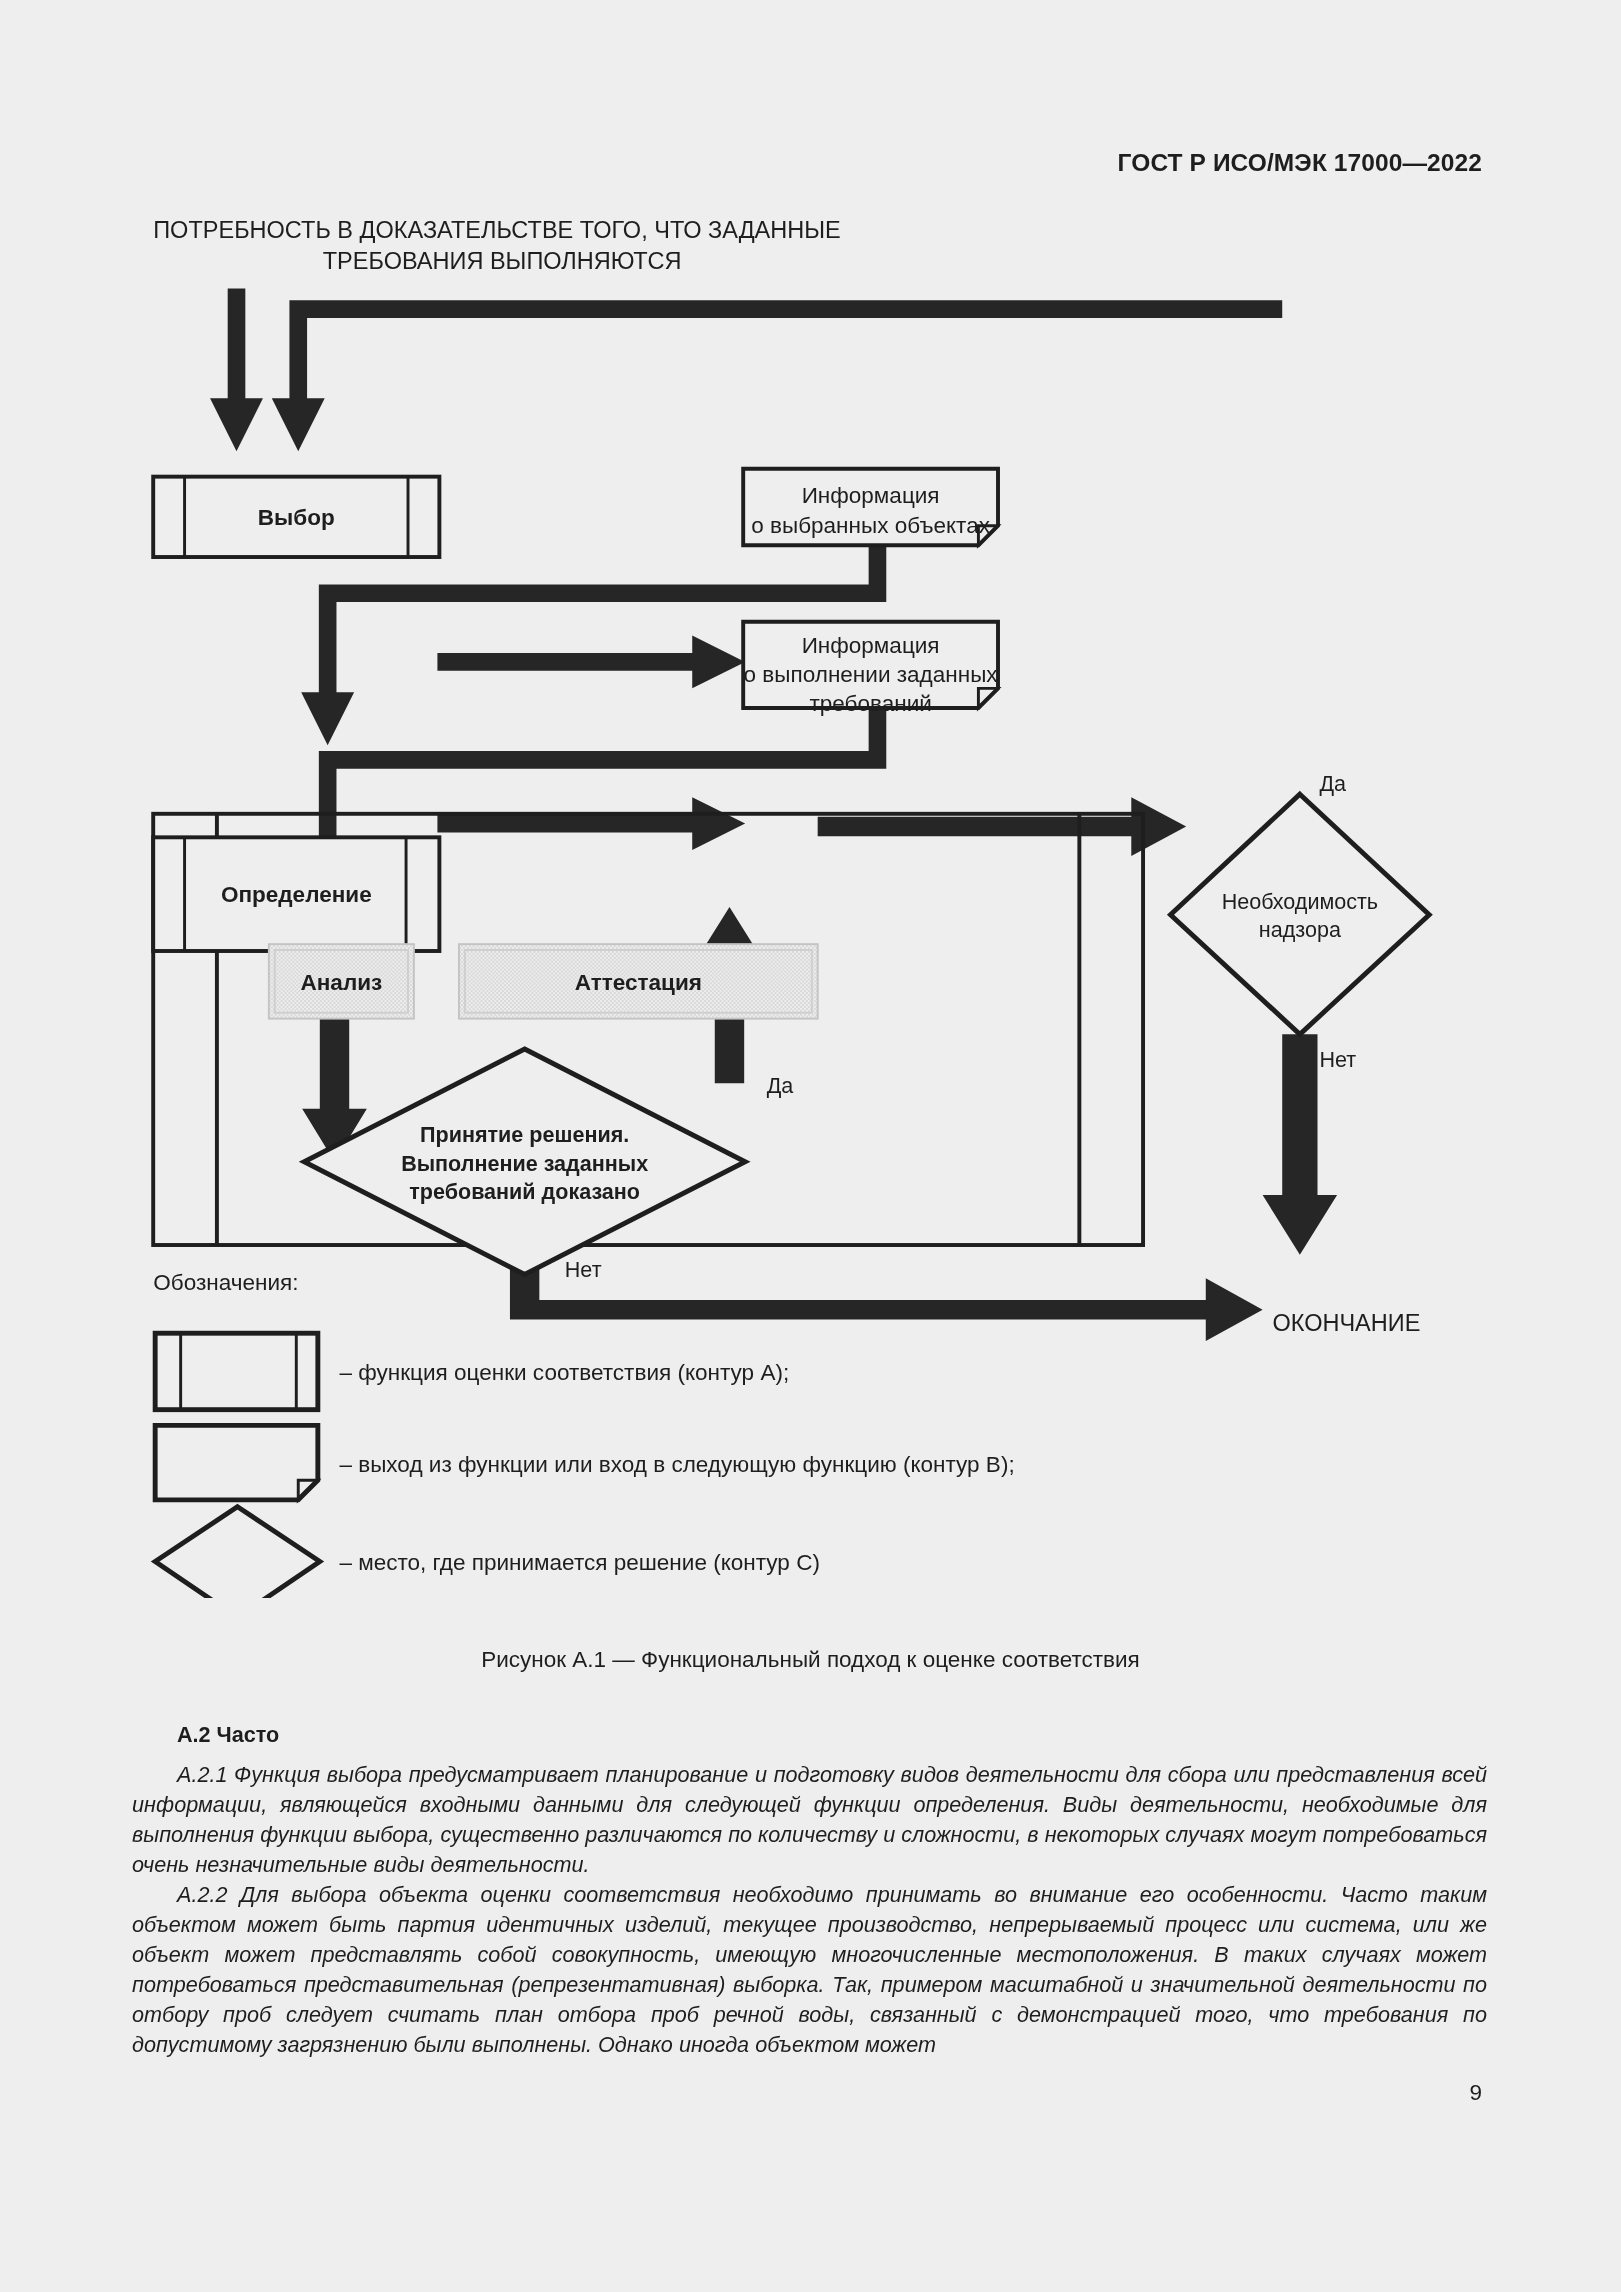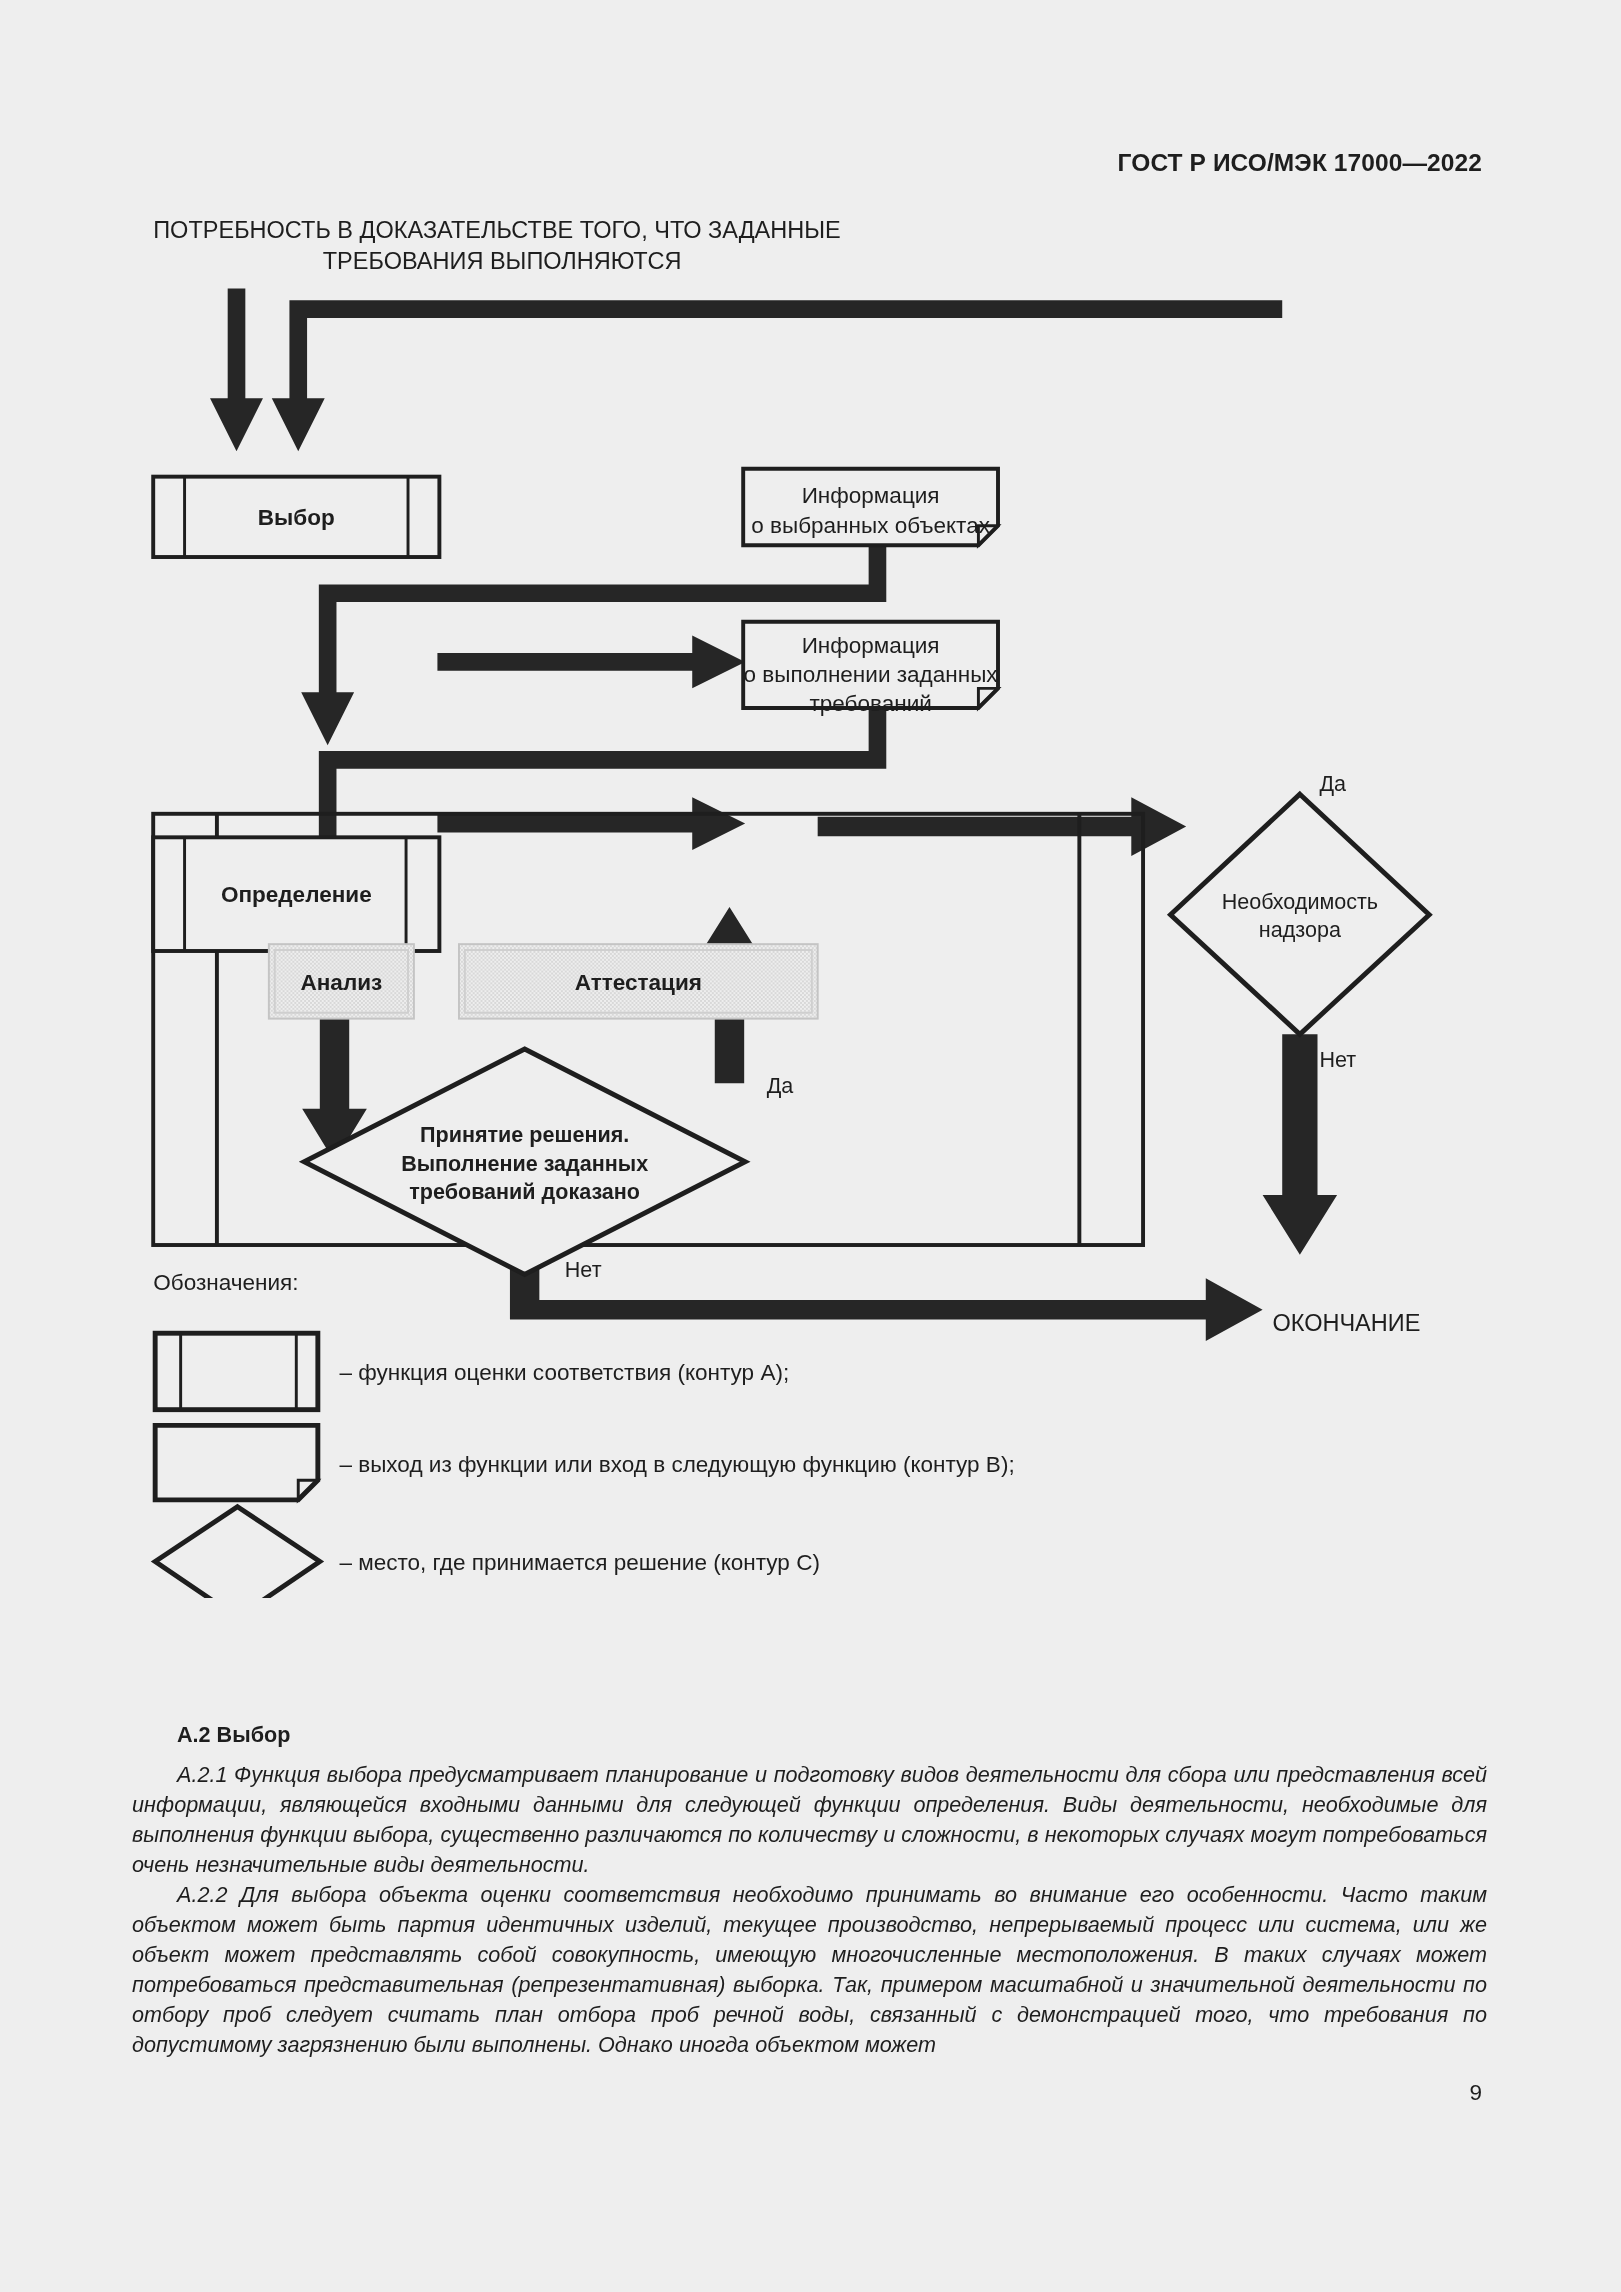--- a/index.html
+++ b/index.html
@@ -178,22 +178,23 @@
         <text x="330" y="1292" font-family="Liberation Sans, sans-serif" font-size="23" fill="#1e1e1e">– выход из функции или вход в следующую функцию (контур В);</text>
       </g>
 
       <g>
         <polygon points="226,1327 310,1383 226,1440 142,1383" fill="#eeeeee" stroke="#1e1e1e" stroke-width="5"></polygon>
         <text x="330" y="1392" font-family="Liberation Sans, sans-serif" font-size="23" fill="#1e1e1e">– место, где принимается решение (контур С)</text>
       </g>
     </svg>
   </div>
 
+  <div class="fig-caption">Рисунок А.1 — Функциональный подход к оценке соответствия</div>
 
   <div class="body-block">
-    <div class="sec-head">А.2 Выбор</div>
+    <div class="sec-head">А.2 Часто</div>
     <p class="para">А.2.1 Функция выбора предусматривает планирование и подготовку видов деятельности для сбора или представления всей информации, являющейся входными данными для следующей функции определения. Виды деятельности, необходимые для выполнения функции выбора, существенно различаются по количеству и сложности, в некоторых случаях могут потребоваться очень незначительные виды деятельности.</p>
     <p class="para">А.2.2 Для выбора объекта оценки соответствия необходимо принимать во внимание его особенности. Часто таким объектом может быть партия идентичных изделий, текущее производство, непрерываемый процесс или система, или же объект может представлять собой совокупность, имеющую многочисленные местоположения. В таких случаях может потребоваться представительная (репрезентативная) выборка. Так, примером масштабной и значительной деятельности по отбору проб следует считать план отбора проб речной воды, связанный с демонстрацией того, что требования по допустимому загрязнению были выполнены. Однако иногда объектом может</p>
   </div>
 
   <div class="page-num">9</div>
 </div>
 
 
 </body></html>

